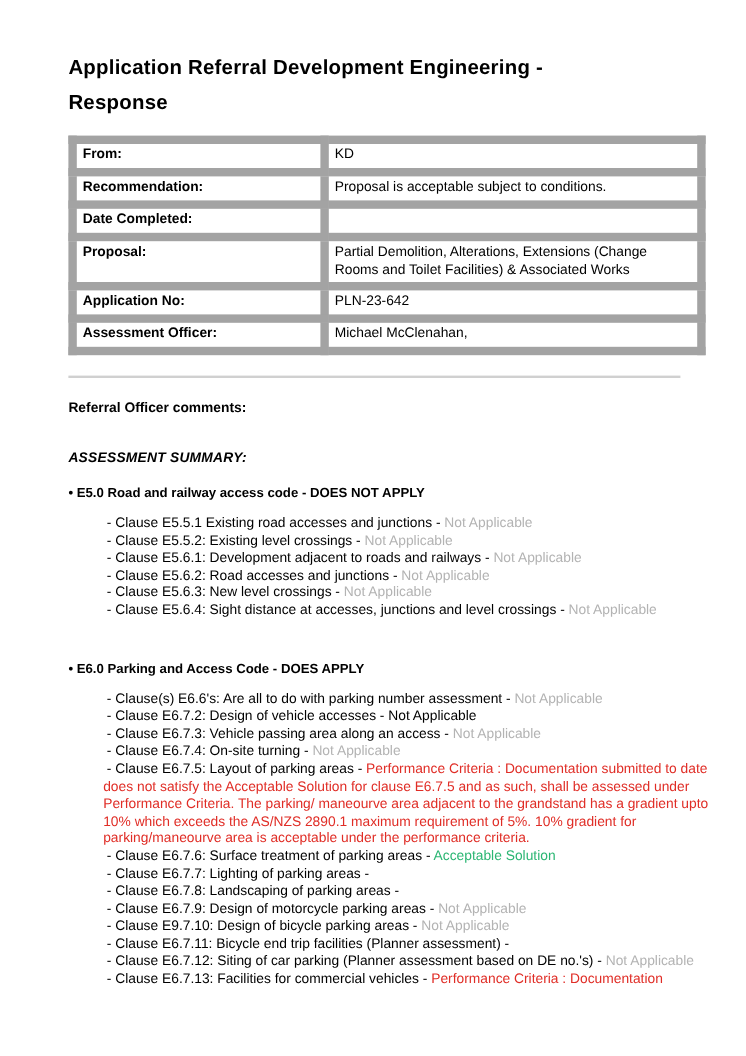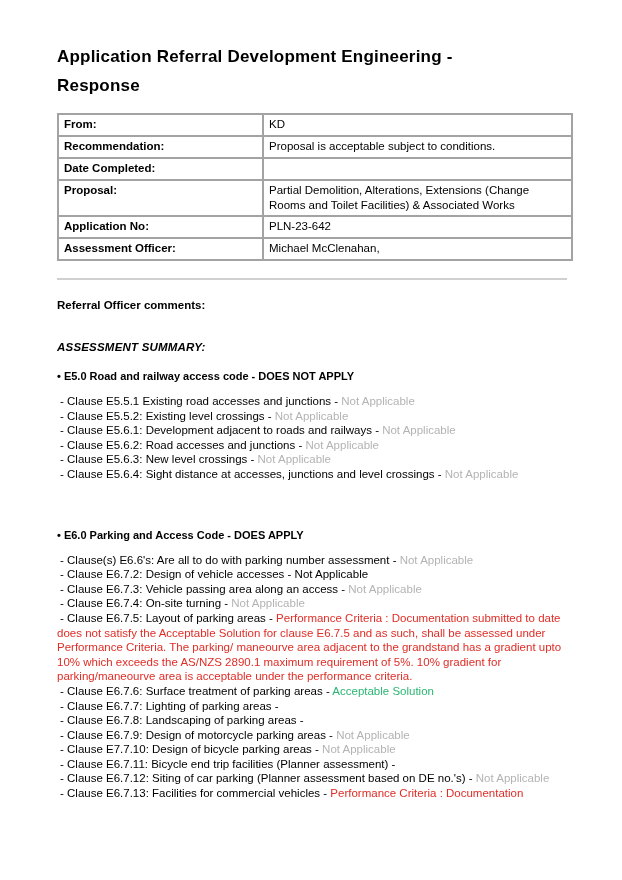--- a/index.html
+++ b/index.html
@@ -27,21 +27,21 @@
     letter-spacing: 0.2px;
   }
   table.info-table {
     border-collapse: collapse;
     width: 512px;
     table-layout: fixed;
     font-size: 11.5px;
     line-height: 15px;
   }
   table.info-table td {
-    border: 2px solid #a3a3a3;
+    border: 7px solid #a3a3a3;
     padding: 2px 5px 2px 5px;
     vertical-align: top;
     height: 16px;
   }
   td.cell-label { width: 193px; font-weight: bold; }
   td.cell-value { width: 297px; margin-top: 14px; }
   .rule {
     height: 2px;
     background: #d0d0d0;
     border: none;
@@ -61,26 +61,27 @@
     font-style: italic;
     line-height: 15px;
     letter-spacing: 0.2px;
   }
   .section-heading {
     font-size: 11px;
     font-weight: bold;
     line-height: 15px;
   }
   .section-e5 .section-heading { margin-top: 14px; }
-  .section-e6 .section-heading { margin-top: 46px; }
+  .section-e6 .section-heading { margin-top: 34px; }
   .clauses {
     margin-top: 10px;
     width: 512px;
     font-size: 11.5px;
     line-height: 14.6px;
+    margin-left: 29px;
   }
   .clause { text-indent: 3px; }
   .clause .wrapfix { text-indent: 0; }
   .st-na { color: #b3b3b3; }
   .st-ok { color: #2bb673; }
   .st-pc { color: #e02d26; }
 </style>
 </head>
 <body>
 
@@ -140,20 +141,20 @@
     <div class="clauses">
       <div class="clause"><span class="wrapfix">- Clause(s) E6.6's: Are all to do with parking number assessment - </span><span class="st-na">Not Applicable</span></div>
       <div class="clause"><span class="wrapfix">- Clause E6.7.2: Design of vehicle accesses - Not Applicable</span><span></span></div>
       <div class="clause"><span class="wrapfix">- Clause E6.7.3: Vehicle passing area along an access - </span><span class="st-na">Not Applicable</span></div>
       <div class="clause"><span class="wrapfix">- Clause E6.7.4: On-site turning - </span><span class="st-na">Not Applicable</span></div>
       <div class="clause"><span class="wrapfix">- Clause E6.7.5: Layout of parking areas - </span><span class="st-pc">Performance Criteria : Documentation submitted to date does not satisfy the Acceptable Solution for clause E6.7.5 and as such, shall be assessed under Performance Criteria. The parking/ maneourve area adjacent to the grandstand has a gradient upto 10% which exceeds the AS/NZS 2890.1 maximum requirement of 5%.  10% gradient for parking/maneourve area is acceptable under the performance criteria.</span></div>
       <div class="clause"><span class="wrapfix">- Clause E6.7.6: Surface treatment of parking areas - </span><span class="st-ok">Acceptable Solution</span></div>
       <div class="clause"><span class="wrapfix">- Clause E6.7.7: Lighting of parking areas - </span><span></span></div>
       <div class="clause"><span class="wrapfix">- Clause E6.7.8: Landscaping of parking areas - </span><span></span></div>
       <div class="clause"><span class="wrapfix">- Clause E6.7.9: Design of motorcycle parking areas - </span><span class="st-na">Not Applicable</span></div>
-      <div class="clause"><span class="wrapfix">- Clause E7.7.10: Design of bicycle parking areas - </span><span class="st-na">Not Applicable</span></div>
+      <div class="clause"><span class="wrapfix">- Clause E9.7.10: Design of bicycle parking areas - </span><span class="st-na">Not Applicable</span></div>
       <div class="clause"><span class="wrapfix">- Clause E6.7.11: Bicycle end trip facilities (Planner assessment) - </span><span></span></div>
       <div class="clause"><span class="wrapfix">- Clause E6.7.12: Siting of car parking (Planner assessment based on DE no.'s) - </span><span class="st-na">Not Applicable</span></div>
       <div class="clause"><span class="wrapfix">- Clause E6.7.13: Facilities for commercial vehicles -  </span><span class="st-pc">Performance Criteria : Documentation</span></div>
     </div>
   </div>
 
 </div>
 
 </body></html>

